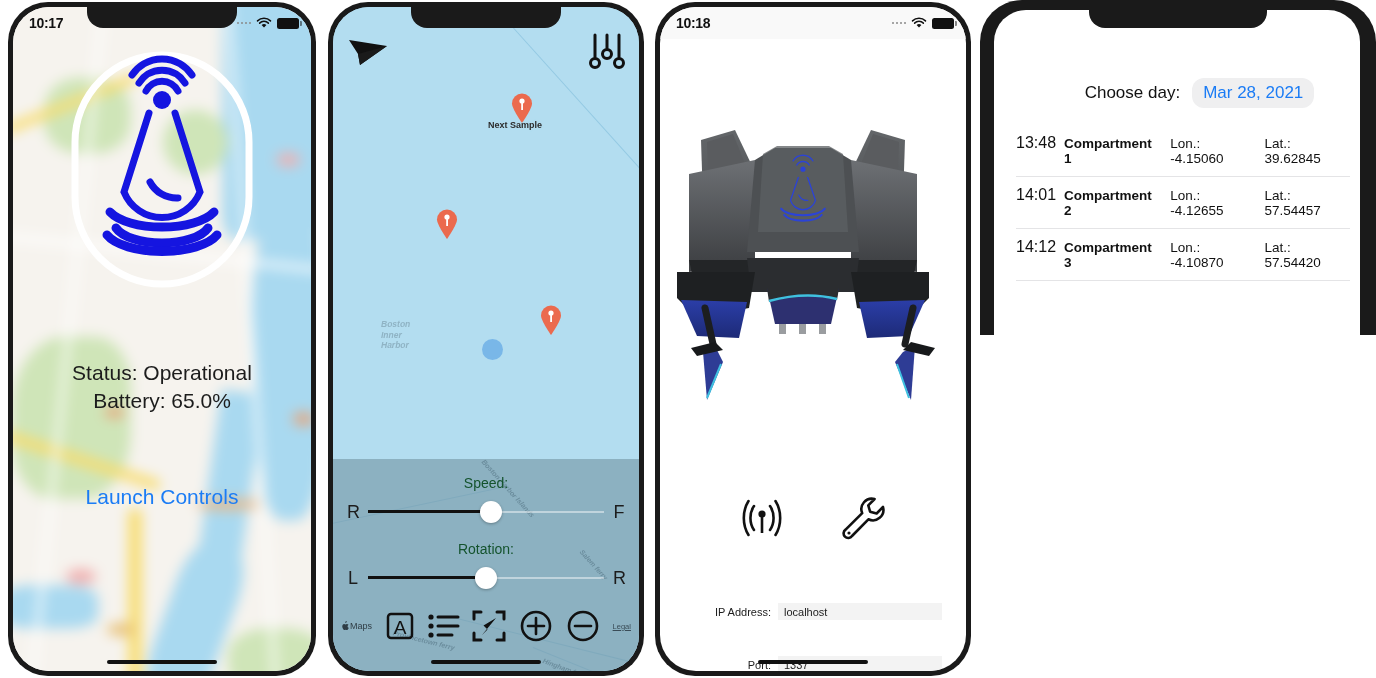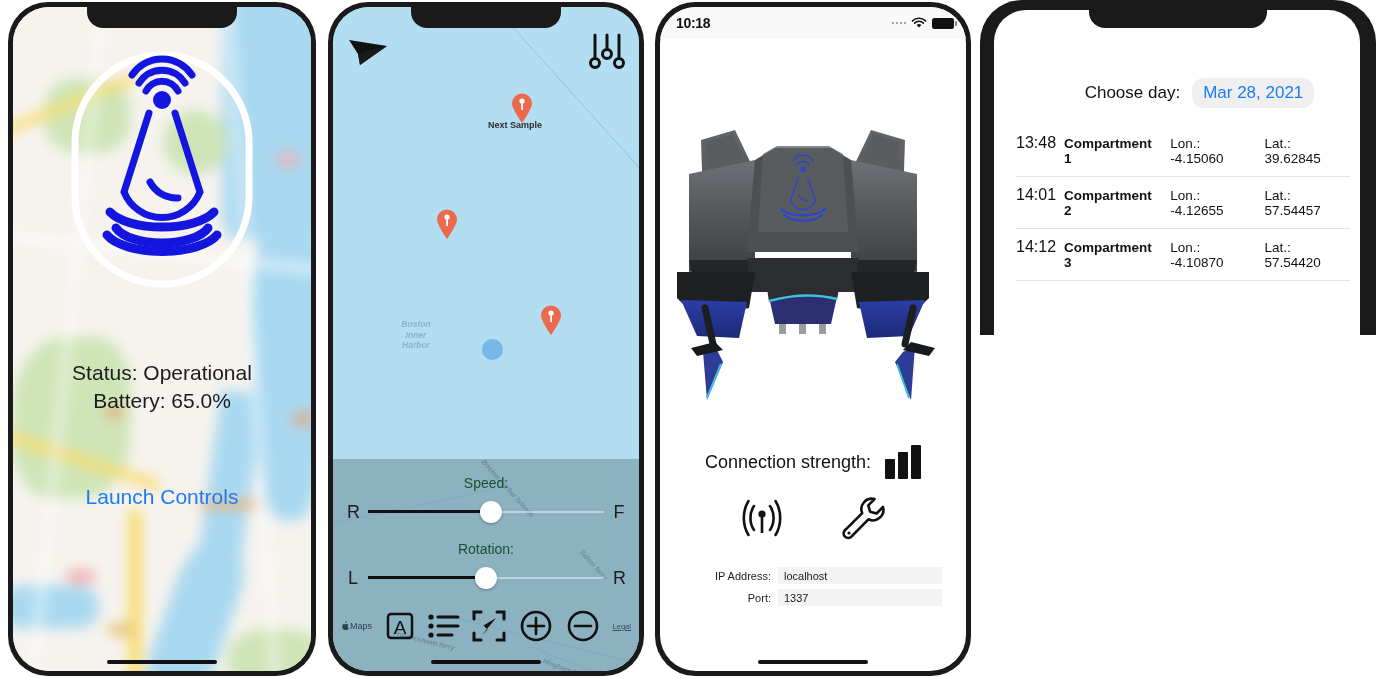--- a/index.html
+++ b/index.html
@@ -53,21 +53,21 @@
 
   
   #p2 { left: 328px; top: 2px; width: 316px; height: 674px; border-radius: 40px; padding: 5px; }
   #p2 .screen { left: 5px; top: 5px; width: 306px; height: 664px; border-radius: 36px; background: #b3ddf0; }
   #p2 .notch { width: 150px; height: 26px; }
   .sea { position: absolute; inset: 0; background: #b3ddf0; }
   .ferry-line { position: absolute; background: #8ec6e0; height: 1px; transform-origin: left center; opacity:.85; }
   .ferry-label { position: absolute; font-size: 7px; color: #5d7f91; font-style: italic; font-weight: 700;
       white-space: nowrap; transform-origin: left center; }
   .sea-label { position: absolute; font-size: 8.5px; color: #8fb3c4; font-style: italic; font-weight: 700;
-      text-align: center; line-height: 1.25; }
+      text-align: left; line-height: 1.25; }
   .pin { position: absolute; width: 22px; height: 30px; }
   .pin-label { position: absolute; font-size: 9px; font-weight: 700; color: #2b2b2b; white-space: nowrap;
       text-shadow: 0 0 2px #b3ddf0, 0 0 2px #b3ddf0, 0 0 2px #b3ddf0; }
   .boat-dot { position: absolute; width: 21px; height: 21px; border-radius: 50%; background: #79b7e8; }
   .ctl-panel { position: absolute; left: 0; right: 0; bottom: 0; height: 212px; background: rgba(116,150,164,.62); }
   .ctl-title { text-align: center; font-size: 14px; color: #14532d; }
   .slider-row { display: flex; align-items: center; gap: 9px; padding: 0 14px; margin-top: 10px; }
   .slider-end { font-size: 18px; color: #1c1c1c; width: 12px; text-align: center; }
   .slider-track { position: relative; flex: 1; height: 22px; }
   .slider-track .rail { position: absolute; top: 10px; left: 0; right: 0; height: 2px; background: rgba(255,255,255,.45); }
@@ -90,21 +90,21 @@
       position: absolute; left: 10px; }
   .nav-title { width: 100%; text-align: center; font-size: 14px; font-weight: 700; color: #111; }
   .boat-img { position: absolute; left: 50%; transform: translateX(-50%); top: 105px; }
   .conn-row { position: absolute; left: 0; right: 0; top: 438px; display: flex; align-items: center;
       justify-content: center; gap: 14px; }
   .conn-label { font-size: 18px; color: #111; }
   .bars { display: flex; align-items: flex-end; gap: 3px; }
   .bars i { display: block; width: 10px; background: #111; border-radius: 1px; }
   .icon-row { position: absolute; left: 0; right: 0; top: 490px; display: flex; justify-content: center; gap: 56px; }
   .form-rows { position: absolute; left: 0; right: 0; top: 560px; }
-  .form-row { display: flex; align-items: center; margin-bottom: 5px; }
+  .form-row { display: flex; align-items: center; margin-bottom: 5px; margin-top: 36px; }
   .form-label { width: 118px; text-align: right; padding-right: 7px; font-size: 11px; color: #1c1c1c; }
   .form-input { flex: 1; margin-right: 24px; background: #f3f3f3; height: 17px; font-size: 11px;
       color: #1c1c1c; display: flex; align-items: center; padding-left: 6px; }
 
   
   #p4 { left: 980px; top: 0px; width: 396px; height: 335px; border-radius: 42px 42px 0 0; padding: 0; }
   #p4 .screen { left: 14px; top: 10px; width: 366px; height: 325px; border-radius: 32px 32px 0 0; background: #fff; }
   #p4 .notch { width: 178px; height: 28px; }
   .choose-row { position: absolute; top: 68px; left: 0; right: 0; display: flex; align-items: center;
       justify-content: center; gap: 12px; padding-left: 45px; }
@@ -143,20 +143,37 @@
         <div class="map-road" style="left:60px;top:0px;width:4px;height:664px;transform:rotate(6deg);"></div>
         <div class="map-road" style="left:230px;top:0px;width:4px;height:664px;transform:rotate(-4deg);"></div>
         <div class="map-poi" style="left:96px;top:395px;width:18px;height:10px;background:#e8a57a;"></div>
         <div class="map-poi" style="left:255px;top:160px;width:22px;height:12px;background:#f0b0b0;"></div>
         <div class="map-poi" style="left:270px;top:400px;width:20px;height:12px;background:#e8a57a;"></div>
         <div class="map-poi" style="left:98px;top:595px;width:26px;height:12px;background:#e8c27a;"></div>
         <div class="map-poi" style="left:60px;top:545px;width:28px;height:14px;background:#f0b0b0;"></div>
         <div class="map-poi" style="left:180px;top:480px;width:60px;height:10px;background:#e8b98a;"></div>
       </div>
 
+      <div class="statusbar" style="color:#111;">
+        <div class="sb-time">10:17</div>
+        <div class="sb-right">
+          <div class="sb-dots">
+              <i></i>
+              <i></i>
+              <i></i>
+              <i></i>
+            </div>
+          <svg width="16" height="12" viewBox="0 0 16 12">
+            <path d="M8 10.6 5.6 8.1a3.4 3.4 0 0 1 4.8 0L8 10.6Z" fill="#111"></path>
+            <path d="M3.6 6.1a6.2 6.2 0 0 1 8.8 0" stroke="#111" stroke-width="1.5" fill="none" stroke-linecap="round"></path>
+            <path d="M1.5 3.9a9.2 9.2 0 0 1 13 0" stroke="#111" stroke-width="1.5" fill="none" stroke-linecap="round"></path>
+          </svg>
+          <div class="batt" style="color:#111;"></div>
+        </div>
+      </div>
 
       <div class="logo-wrap">
         <svg width="190" height="245" viewBox="0 0 190 245">
           <rect x="8" y="8" width="174" height="229" rx="87" fill="none" stroke="#ffffff" stroke-width="7"></rect>
           <g fill="none" stroke="#1515e0" stroke-width="7" stroke-linecap="round">
             <circle cx="95" cy="53" r="9" fill="#1515e0" stroke="none"></circle>
             <path d="M79 44a18 18 0 0 1 32 0"></path>
             <path d="M72 36a27 27 0 0 1 46 0"></path>
             <path d="M65 28a36 36 0 0 1 60 0"></path>
             <path d="M82 66 L57 145 a41 41 0 0 0 76 0 L108 66"></path>
@@ -409,28 +426,20 @@
             <path d="M250 196 L242 232"></path>
         </g>
         <path d="M40 240 L52 234 L60 250 L44 288 Z" fill="#2e3c95"></path>
         <path d="M240 240 L252 234 L248 288 L232 250 Z" fill="#2e3c95"></path>
         <path d="M44 286 L58 252" stroke="#3fc0e0" stroke-width="2" fill="none"></path>
         <path d="M246 286 L234 252" stroke="#3fc0e0" stroke-width="2" fill="none"></path>
         <path d="M28 236 L52 230 L60 238 L34 244 Z" fill="#17191b"></path>
         <path d="M248 230 L272 236 L266 244 L240 238 Z" fill="#17191b"></path>
       </svg>
 
-      <div class="conn-row">
-        <div class="conn-label">Connection strength:</div>
-        <div class="bars">
-          <i style="height:20px;"></i>
-            <i style="height:27px;"></i>
-            <i style="height:34px;"></i>
-        </div>
-      </div>
 
       <div class="icon-row">
         <svg width="46" height="42" viewBox="0 0 46 42">
           <g stroke="#111" stroke-width="2.6" fill="none" stroke-linecap="round">
             <path d="M15 9 a14 18 0 0 0 0 24"></path>
               <path d="M31 9 a14 18 0 0 1 0 24"></path>
             <path d="M9.5 4 a21 27 0 0 0 0 34"></path>
               <path d="M36.5 4 a21 27 0 0 1 0 34"></path>
           </g>
           <circle cx="23" cy="17" r="3.6" fill="#111"></circle>

